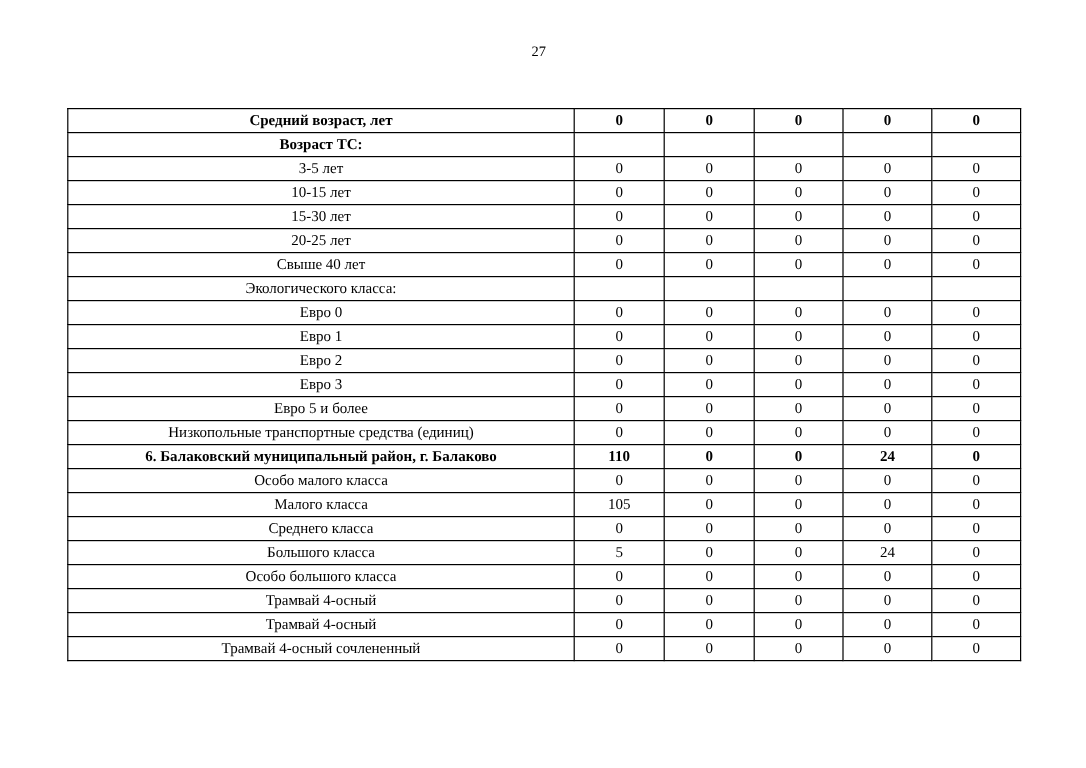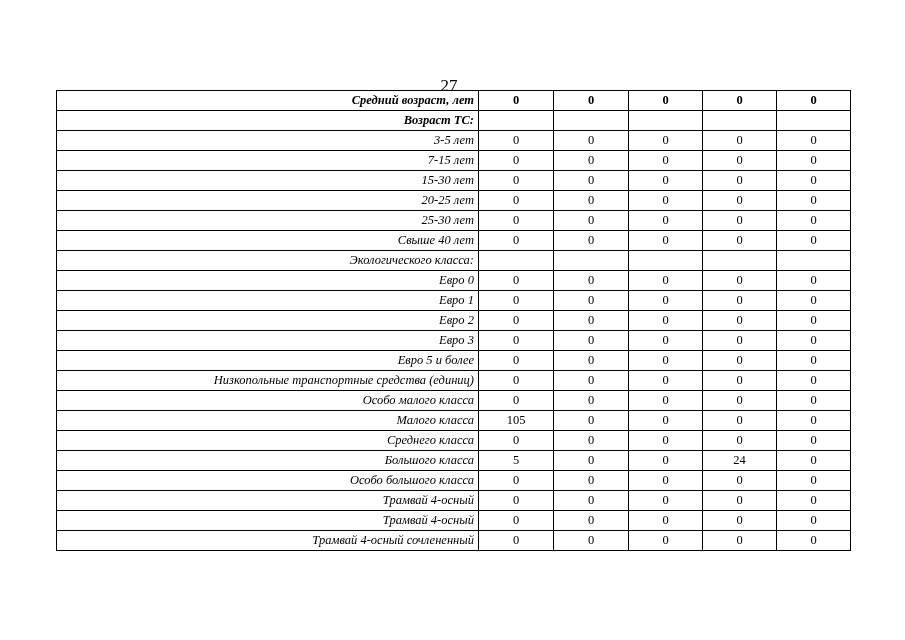--- a/index.html
+++ b/index.html
@@ -14,24 +14,23 @@
     background: #ffffff;
     font-family: "Liberation Serif", serif;
     overflow: hidden;
   }
   .page-number {
     position: absolute;
     top: 36px;
     left: 0;
     width: 898px;
     text-align: center;
-    font-size: 17px;
+    font-size: 12px;
     color: #000000;
     font-family: "Liberation Serif", serif;
-    margin-top: 40px;
   }
   .table-wrap {
     position: absolute;
     top: 90px;
     left: 56px;
     width: 794px;
   }
   table.doc-table {
     border-collapse: collapse;
     width: 794px;
@@ -42,22 +41,21 @@
   table.doc-table td {
     border: 1px solid #000000;
     padding: 1px 4px;
     height: 17px;
     line-height: 15px;
     vertical-align: middle;
     white-space: nowrap;
     overflow: hidden;
   }
   td.label {
-    text-align: right;
-    font-style: italic;
+    text-align: center;
   }
   td.num {
     text-align: center;
   }
   td.bold, tr.bold td {
     font-weight: bold;
   }
   col.c-label { width: 422px; }
   col.c-v0 { width: 75px; }
   col.c-v1 { width: 75px; }
@@ -101,21 +99,21 @@
           </tr>
           <tr>
             <td class="label">3-5 лет</td>
             <td class="num">0</td>
             <td class="num">0</td>
             <td class="num">0</td>
             <td class="num">0</td>
             <td class="num">0</td>
           </tr>
           <tr>
-            <td class="label">7-15 лет</td>
+            <td class="label">10-15 лет</td>
             <td class="num">0</td>
             <td class="num">0</td>
             <td class="num">0</td>
             <td class="num">0</td>
             <td class="num">0</td>
           </tr>
           <tr>
             <td class="label">15-30 лет</td>
             <td class="num">0</td>
             <td class="num">0</td>
@@ -125,28 +123,20 @@
           </tr>
           <tr>
             <td class="label">20-25 лет</td>
             <td class="num">0</td>
             <td class="num">0</td>
             <td class="num">0</td>
             <td class="num">0</td>
             <td class="num">0</td>
           </tr>
           <tr>
-            <td class="label">25-30 лет</td>
-            <td class="num">0</td>
-            <td class="num">0</td>
-            <td class="num">0</td>
-            <td class="num">0</td>
-            <td class="num">0</td>
-          </tr>
-          <tr>
             <td class="label">Свыше 40 лет</td>
             <td class="num">0</td>
             <td class="num">0</td>
             <td class="num">0</td>
             <td class="num">0</td>
             <td class="num">0</td>
           </tr>
           <tr>
             <td class="label">Экологического класса:</td>
             <td class="num"></td>
@@ -195,20 +185,28 @@
             <td class="num">0</td>
             <td class="num">0</td>
           </tr>
           <tr>
             <td class="label">Низкопольные транспортные средства (единиц)</td>
             <td class="num">0</td>
             <td class="num">0</td>
             <td class="num">0</td>
             <td class="num">0</td>
             <td class="num">0</td>
+          </tr>
+          <tr class="bold">
+            <td class="label bold">6. Балаковский муниципальный район, г. Балаково</td>
+            <td class="num bold">110</td>
+            <td class="num bold">0</td>
+            <td class="num bold">0</td>
+            <td class="num bold">24</td>
+            <td class="num bold">0</td>
           </tr>
           <tr>
             <td class="label">Особо малого класса</td>
             <td class="num">0</td>
             <td class="num">0</td>
             <td class="num">0</td>
             <td class="num">0</td>
             <td class="num">0</td>
           </tr>
           <tr>

